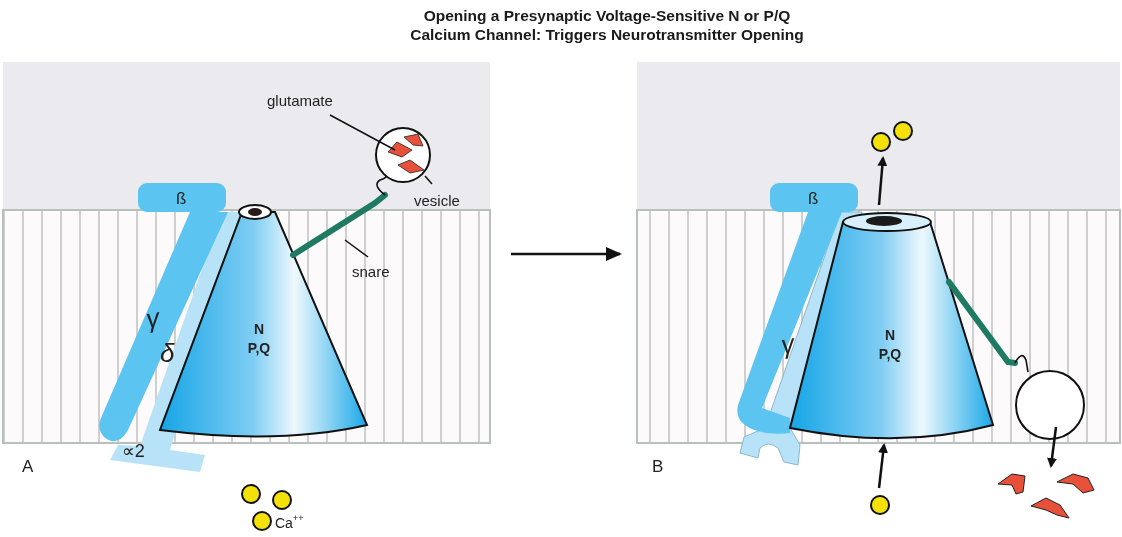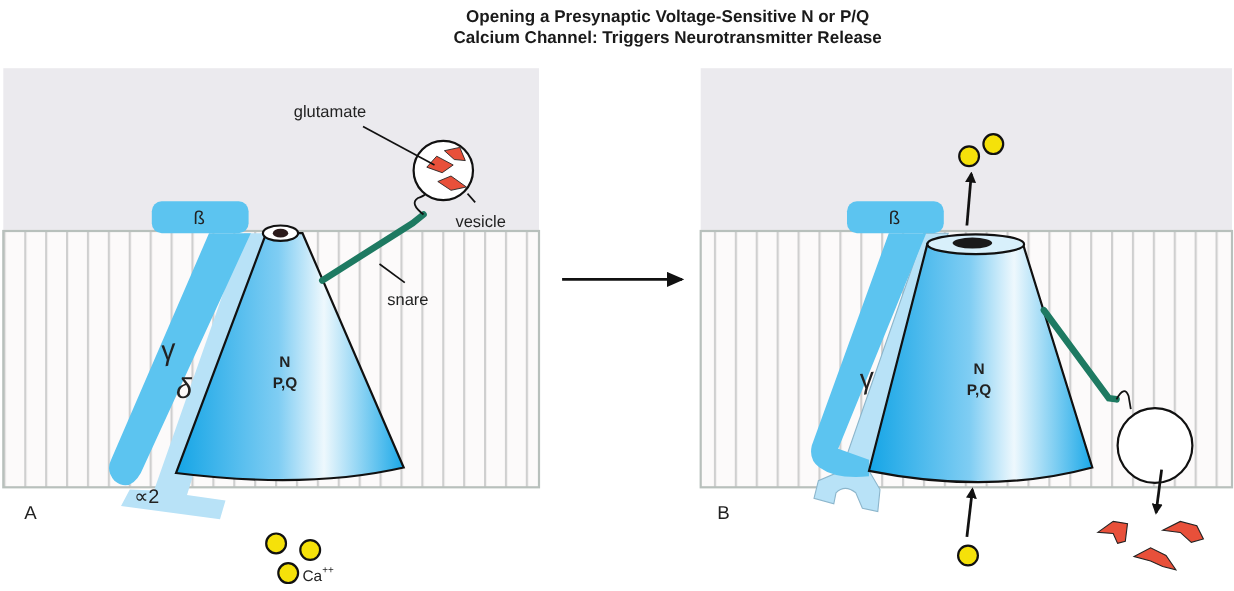--- a/index.html
+++ b/index.html
@@ -7,21 +7,21 @@
   .title{position:absolute;left:0;top:6px;width:1122px;text-align:center;font-weight:bold;font-size:15.5px;line-height:19px;color:#1a1a1a;}
   .title div{padding-left:92px;}
   svg{position:absolute;left:0;top:0;}
   .lbl{font-family:"Liberation Sans",sans-serif;fill:#222;}
 </style>
 </head>
 <body>
 
 <div class="title">
   <div>Opening a Presynaptic Voltage-Sensitive N or P/Q</div>
-  <div>Calcium Channel: Triggers Neurotransmitter Release</div>
+  <div>Calcium Channel: Triggers Neurotransmitter Opening</div>
 </div>
 
 <svg width="1122" height="537" viewBox="0 0 1122 537">
   <defs>
     <linearGradient id="coneGrad" x1="0" y1="0" x2="1" y2="0">
       <stop offset="0" stop-color="#15a5e6"></stop>
       <stop offset="0.45" stop-color="#7fcdf3"></stop>
       <stop offset="0.65" stop-color="#eef8fd"></stop>
       <stop offset="1" stop-color="#1aa8e8"></stop>
     </linearGradient>

